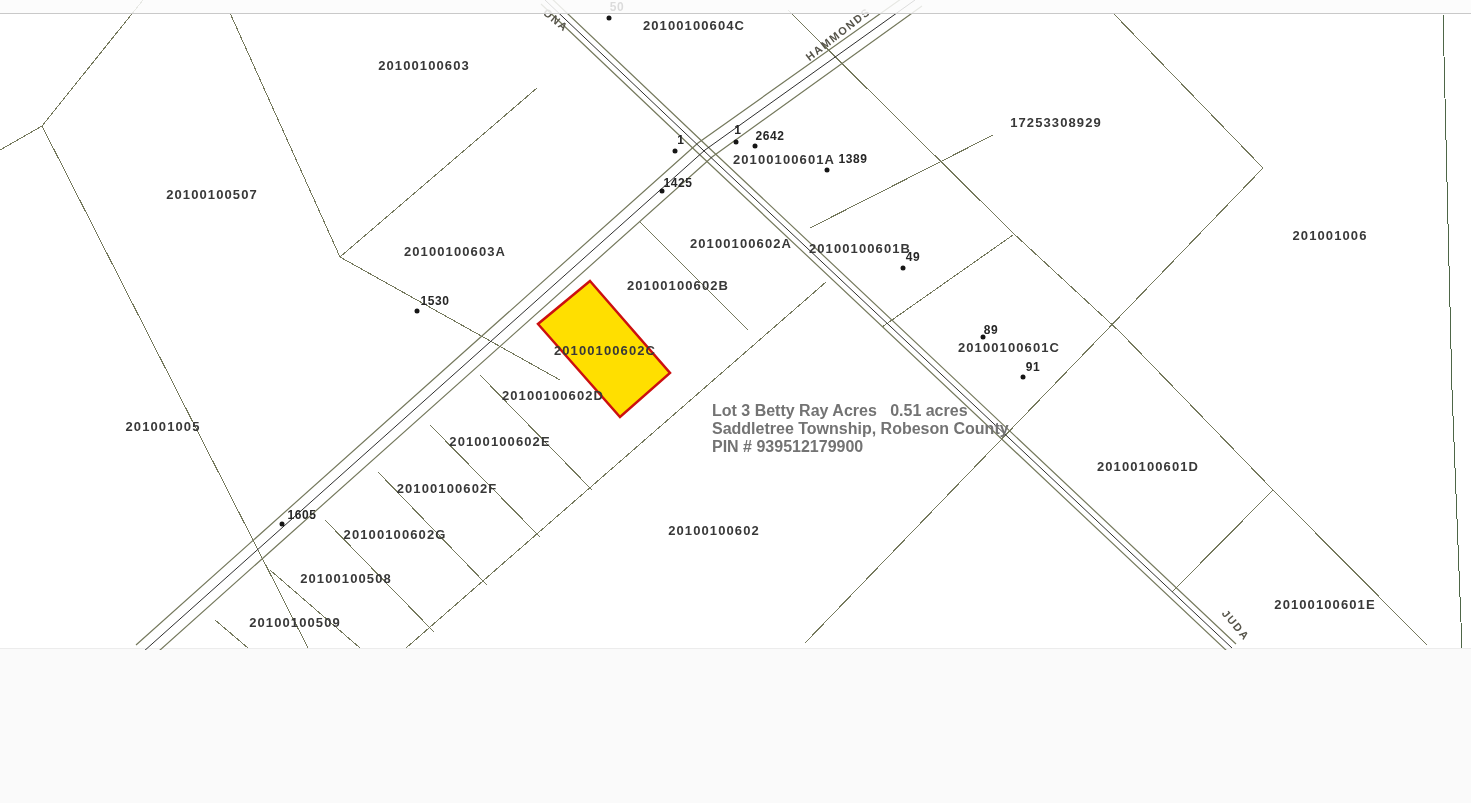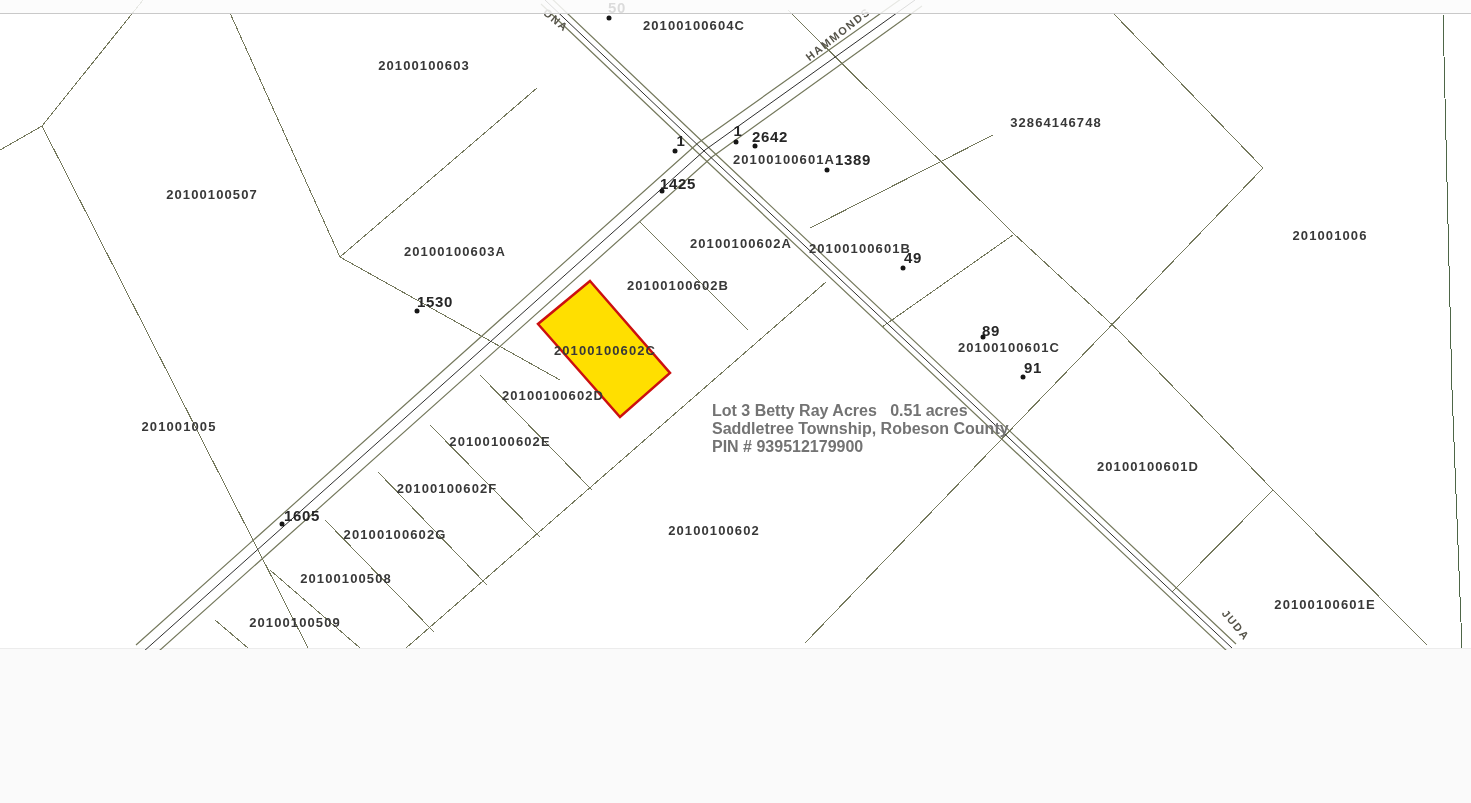--- a/index.html
+++ b/index.html
@@ -4,21 +4,21 @@
 <style>
   html,body{margin:0;padding:0;background:#fff;}
   #app{position:relative;width:1471px;height:803px;overflow:hidden;
        font-family:"Liberation Sans",sans-serif;background:#fff;}
 
   
   #map{position:absolute;left:0;top:0;width:1471px;height:650px;background:#fff;}
   #map svg{position:absolute;left:0;top:0;z-index:1;}
   .maplabel{position:absolute;z-index:3;white-space:nowrap;}
   .plabel{font-weight:bold;font-size:13px;letter-spacing:1.1px;color:#383838;}
-  .alabel{font-weight:bold;font-size:15px;letter-spacing:0.6px;color:#262626;}
+  .alabel{font-weight:bold;font-size:12px;letter-spacing:0.6px;color:#262626;}
   .rlabel{font-weight:bold;font-size:11px;letter-spacing:1.6px;color:#56544a;}
   .dot{position:absolute;width:5px;height:5px;background:#161616;border-radius:50%;
        transform:translate(-50%,-50%);z-index:3;}
   #annotation{position:absolute;left:712px;top:402px;z-index:4;}
   #annotation div{font-weight:bold;font-size:16px;line-height:18px;color:#737373;white-space:pre;}
   #top-band{position:absolute;left:0;top:0;width:1471px;height:13px;z-index:6;
             background:rgba(252,252,252,0.85);border-bottom:1px solid #c9c9c9;}
 
   
   #panel{position:absolute;left:0;top:648px;width:1471px;height:155px;background:#fafafa;
@@ -63,32 +63,32 @@
       </g>
       <g stroke="#2e2e2e" stroke-width="1" fill="none">
         <polyline points="915,0 705,150 143,652"></polyline>
         <polyline points="545,0 703,150 1232,648"></polyline>
       </g>
       <polygon id="hl-parcel" points="590,281 670,373 620,417 538,324" fill="#ffdf00" stroke="#cc1010" stroke-width="2.5"></polygon>
     </svg>
     <div id="map-labels">
         <div class="maplabel plabel" style="left: 694px; top: 25px; transform: translate(-50%, -50%);">20100100604C</div>
         <div class="maplabel plabel" style="left: 424px; top: 65px; transform: translate(-50%, -50%);">20100100603</div>
-        <div class="maplabel plabel" style="left: 1056px; top: 122px; transform: translate(-50%, -50%);">32864146748</div>
+        <div class="maplabel plabel" style="left: 1056px; top: 122px; transform: translate(-50%, -50%);">17253308929</div>
         <div class="maplabel plabel" style="left: 784px; top: 159px; transform: translate(-50%, -50%);">20100100601A</div>
         <div class="maplabel plabel" style="left: 212px; top: 194px; transform: translate(-50%, -50%);">20100100507</div>
         <div class="maplabel plabel" style="left: 1330px; top: 235px; transform: translate(-50%, -50%);">201001006</div>
         <div class="maplabel plabel" style="left: 741px; top: 243px; transform: translate(-50%, -50%);">20100100602A</div>
         <div class="maplabel plabel" style="left: 860px; top: 248px; transform: translate(-50%, -50%);">20100100601B</div>
         <div class="maplabel plabel" style="left: 455px; top: 251px; transform: translate(-50%, -50%);">20100100603A</div>
         <div class="maplabel plabel" style="left: 678px; top: 285px; transform: translate(-50%, -50%);">20100100602B</div>
         <div class="maplabel plabel" style="left: 1009px; top: 347px; transform: translate(-50%, -50%);">20100100601C</div>
         <div class="maplabel plabel" style="left: 605px; top: 350px; transform: translate(-50%, -50%);">20100100602C</div>
         <div class="maplabel plabel" style="left: 553px; top: 395px; transform: translate(-50%, -50%);">20100100602D</div>
-        <div class="maplabel plabel" style="left: 163px; top: 426px; transform: translate(-50%, -50%); margin-left: 16px;">201001005</div>
+        <div class="maplabel plabel" style="left: 163px; top: 426px; transform: translate(-50%, -50%);">201001005</div>
         <div class="maplabel plabel" style="left: 500px; top: 441px; transform: translate(-50%, -50%);">20100100602E</div>
         <div class="maplabel plabel" style="left: 1148px; top: 466px; transform: translate(-50%, -50%);">20100100601D</div>
         <div class="maplabel plabel" style="left: 447px; top: 488px; transform: translate(-50%, -50%);">20100100602F</div>
         <div class="maplabel plabel" style="left: 714px; top: 530px; transform: translate(-50%, -50%);">20100100602</div>
         <div class="maplabel plabel" style="left: 395px; top: 534px; transform: translate(-50%, -50%);">20100100602G</div>
         <div class="maplabel plabel" style="left: 346px; top: 578px; transform: translate(-50%, -50%);">20100100508</div>
         <div class="maplabel plabel" style="left: 1300px; top: 604px; transform: translate(-50%, -50%); margin-left: 25px;">20100100601E</div>
         <div class="maplabel plabel" style="left: 295px; top: 622px; transform: translate(-50%, -50%);">20100100509</div>
         <div class="maplabel alabel" style="left: 617px; top: 7px; transform: translate(-50%, -50%);">50</div>
         <div class="maplabel alabel" style="left: 738px; top: 130px; transform: translate(-50%, -50%);">1</div>

